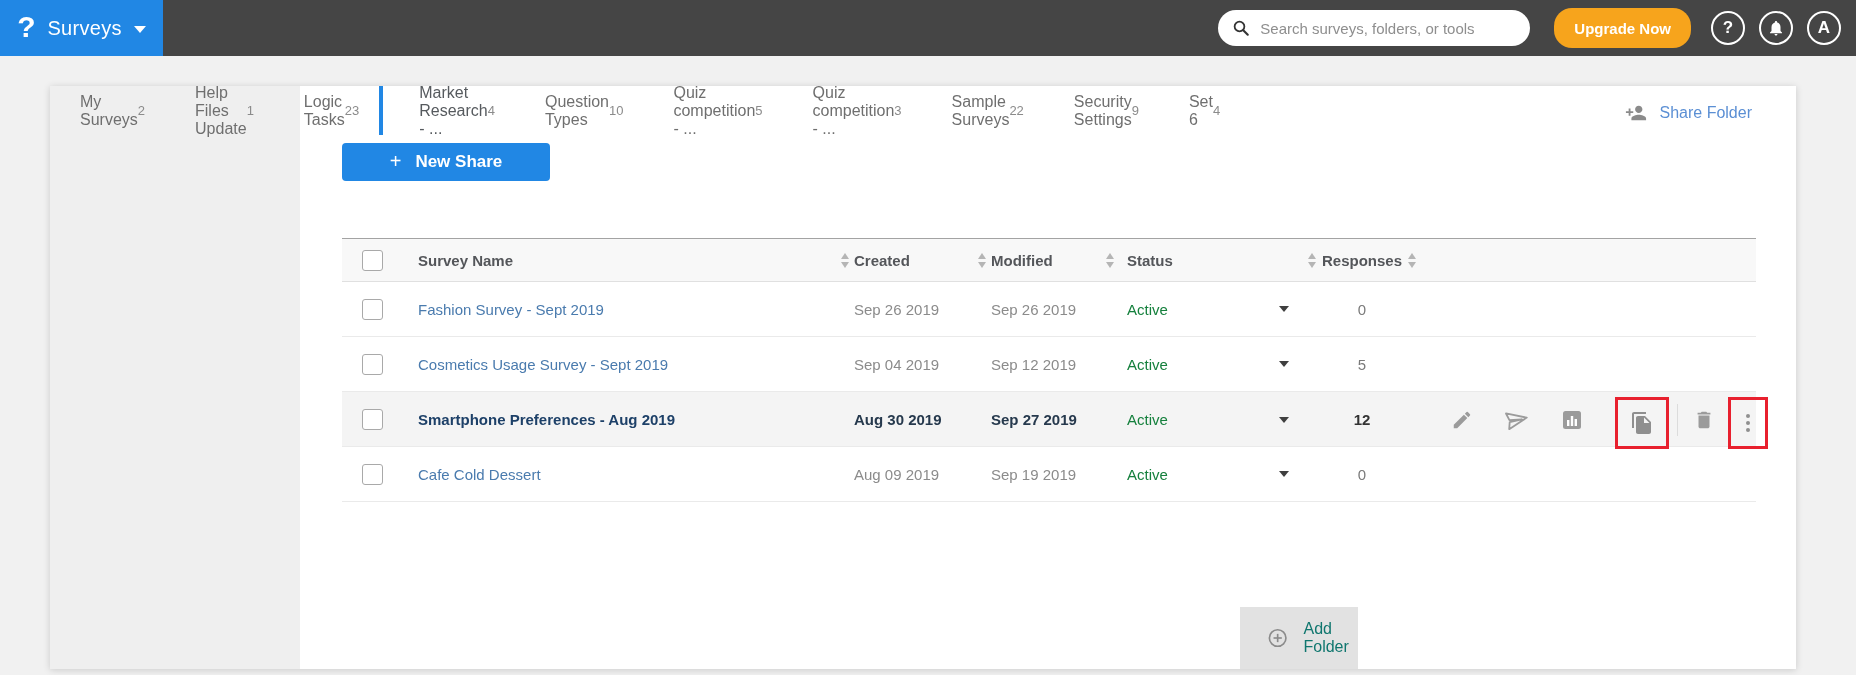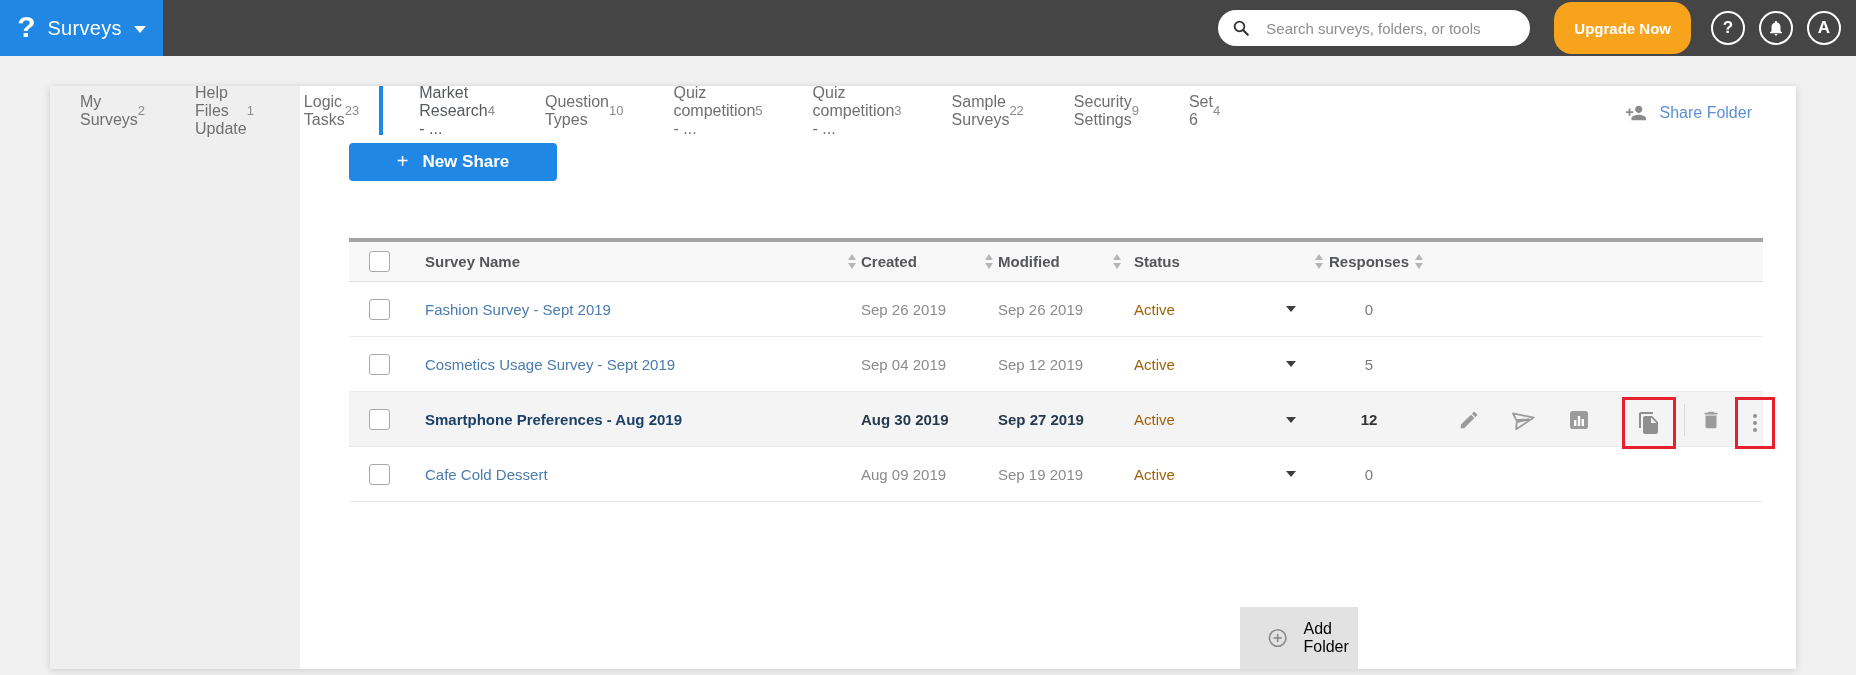--- a/index.html
+++ b/index.html
@@ -29,25 +29,25 @@
   }
   .topbar-spacer { flex:1; }
   .search-pill {
     width:312px; height:36px; background:#fff; border-radius:18px;
     display:flex; align-items:center; padding:0 14px; margin-right:24px;
   }
   .search-pill svg { flex:none; }
   .search-pill input {
     border:none; outline:none; background:transparent;
     font-family:"Liberation Sans", sans-serif;
-    font-size:15px; color:#444; width:100%; margin-left:16px;
+    font-size:15px; color:#444; width:100%; margin-left:10px;
   }
   .search-pill input::placeholder { color:#8e8e8e; }
   .upgrade-btn {
-    height:52px; background:#f7a41c; color:#fff; border:none; border-radius:18px;
+    height:40px; background:#f7a41c; color:#fff; border:none; border-radius:18px;
     font-family:"Liberation Sans", sans-serif;
     font-size:15px; font-weight:bold; padding:0 20px; margin-right:20px; cursor:pointer;
   }
   .circle-btn {
     width:34px; height:34px; border-radius:50%;
     border:2px solid #fff; color:#fff;
     display:flex; align-items:center; justify-content:center;
     font-size:17px; font-weight:bold; margin-right:14px; cursor:pointer;
     background:transparent;
   }
@@ -71,25 +71,25 @@
     color:#6f6f6f; font-size:16px;
   }
   .side-item .count { margin-left:auto; font-size:13px; color:#8b8b8b; }
   .side-item.selected {
     background:#ffffff; border-left:4px solid #2187e4; padding-left:36px;
     color:#565a5e;
   }
   .add-folder {
     margin-top:auto; height:62px; background:#e2e2e2;
     display:flex; align-items:center; padding-left:28px; gap:16px;
-    cursor:pointer; color:#000000; font-size:16px;
-  }
-
-  
-  .main { flex:1; position:relative;padding-left:7px; }
+    cursor:pointer; color:#0f766e; font-size:16px;
+  }
+
+  
+  .main { flex:1; position:relative; }
   .share-folder {
     position:absolute; top:16px; right:44px;
     display:flex; align-items:center; gap:12px; cursor:pointer;
   }
   .share-folder .lbl { color:#5b8fd4; font-size:16px; }
   .new-survey-btn {
     margin:57px 0 0 42px;
     width:208px; height:38px; background:#2187e4; color:#fff; border:none; border-radius:4px;
     font-family:"Liberation Sans", sans-serif;
     font-size:17px; font-weight:bold; cursor:pointer;
@@ -99,37 +99,37 @@
 
   
   .table { margin:57px 0 0 42px; width:1414px; }
   .trow {
     display:grid;
     grid-template-columns:60px 434px 18px 119px 18px 110px 18px 184px 18px 82px 18px 1fr;
     align-items:center;
   }
   .thead {
     height:44px; background:#f8f8f8;
-    border-top:4px solid #a3a3a3; border-bottom:1px solid #e0e0e0;
+    border-top:1px solid #a3a3a3; border-bottom:1px solid #e0e0e0;
     font-size:15px; font-weight:bold; color:#54565a;margin-top:47px;
   }
   .tbody-row { height:55px; border-bottom:1px solid #eaeaea; background:#fff; font-size:15px; }
   .tbody-row.highlight { background:#f4f4f4; }
 
   .cell-check { display:flex; justify-content:center; }
   .checkbox {
     width:21px; height:21px; background:#fff;
     border:1.5px solid #a9a9a9; border-radius:3px; cursor:pointer;
   }
   .cell-name { padding-left:16px; }
   .name-link { color:#4a7bae; text-decoration:none; cursor:pointer; }
   .name-link.bold { color:#1d4068; font-weight:bold; }
   .cell-date { color:#8b8b8b; }
   .bolddate { color:#26394d; font-weight:bold; }
-  .cell-status { display:flex; align-items:center; justify-content:space-between; padding:0 14px 0 8px; color:#a16207; }
+  .cell-status { display:flex; align-items:center; justify-content:space-between; padding:0 14px 0 8px; color:#15803d; }
   .dd-caret {
     width:0; height:0; border-left:5px solid transparent; border-right:5px solid transparent;
     border-top:6px solid #3f3f3f; cursor:pointer;
   }
   .cell-resp { text-align:center; color:#7a7a7a; }
   .cell-resp.bold { color:#333; font-weight:bold; }
 
   .sort {
     display:flex; flex-direction:column; align-items:center; gap:3px; cursor:pointer;
     justify-self:center;

